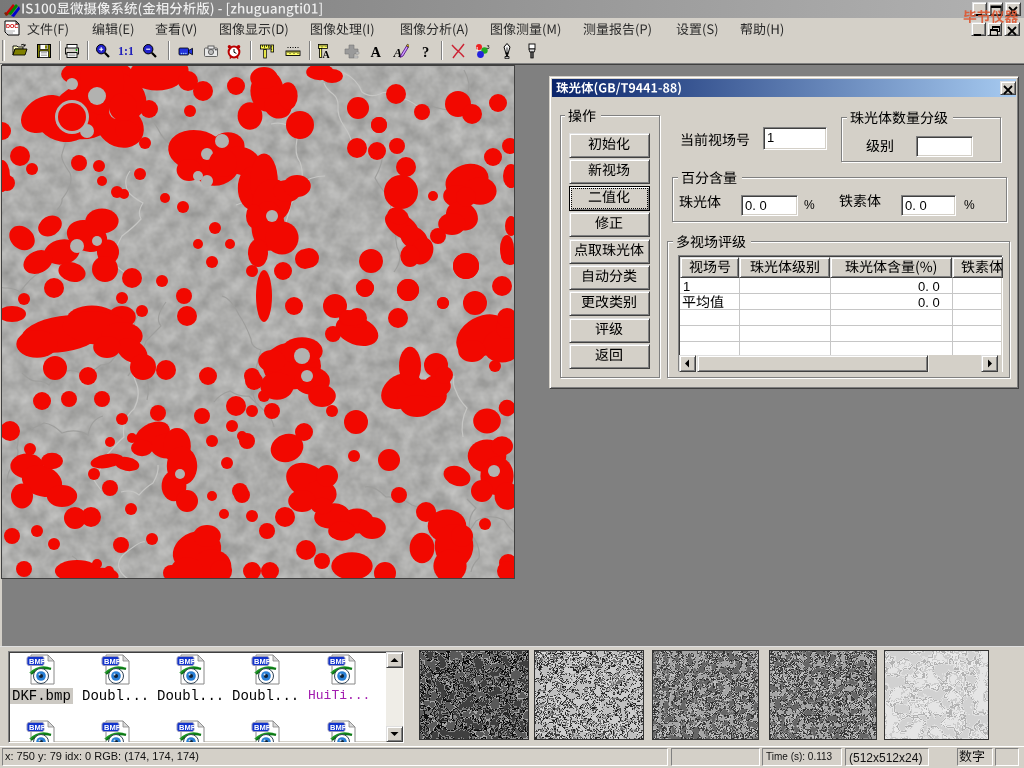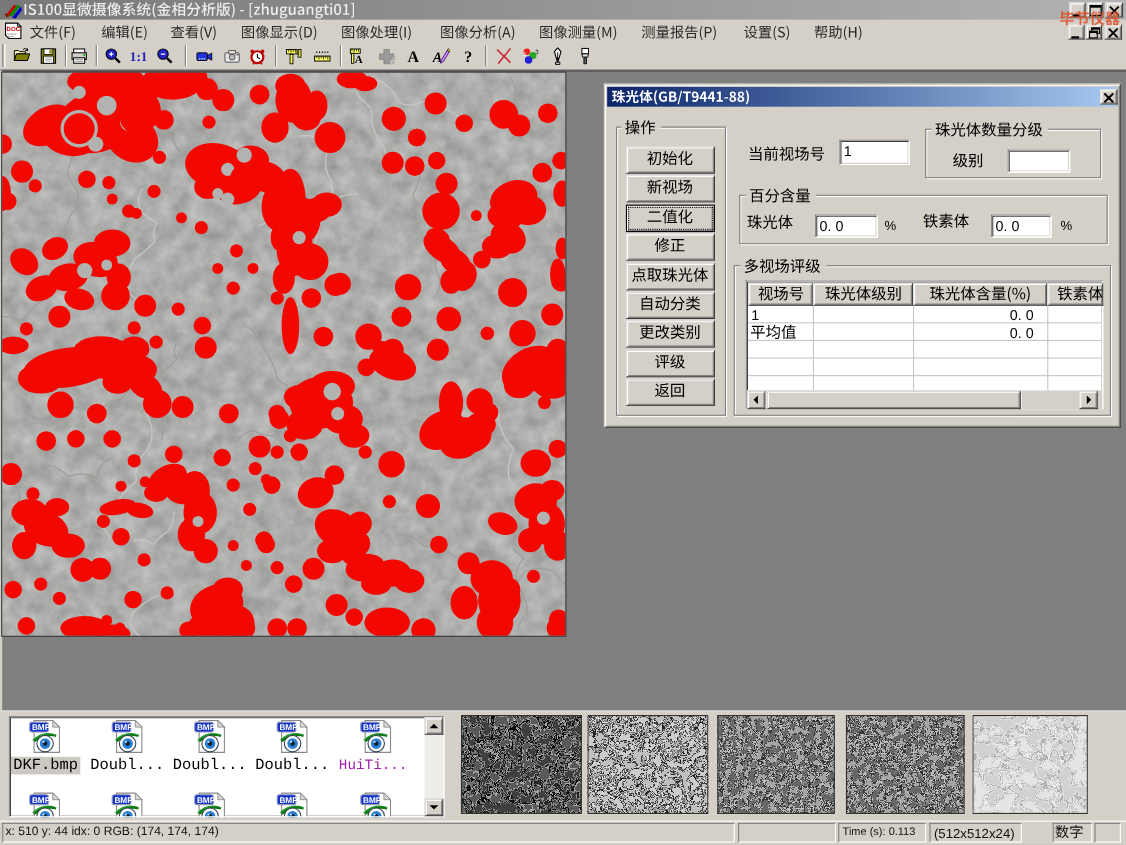--- a/index.html
+++ b/index.html
@@ -855,21 +855,21 @@
           <feFuncG type="discrete" tableValues="0.9 0.8 0.92 0.7 0.88 0.82"></feFuncG>
           <feFuncB type="discrete" tableValues="0.9 0.8 0.92 0.7 0.88 0.82"></feFuncB>
         </feComponentTransfer>
 </filter>
     </defs>
 <rect width="105" height="90" filter="url(#f15)"></rect>
 <rect x="0.5" y="0.5" width="104" height="89" fill="none" stroke="#333"></rect>
 </svg>
 <div class="abs" style="left:0;top:746px;width:1024px;height:22px;background:#d4d0c8;border-top:1px solid #fff"></div>
 <div class="abs sunk" style="left:2px;top:748px;width:666px;height:18px"></div>
-<div class="abs" style="left:5px;top:750px;font-size:11px;color:#111">x: 510 y: 44 idx: 0 RGB: (174, 174, 174)</div>
+<div class="abs" style="left:5px;top:750px;font-size:11px;color:#111">x: 750 y: 79 idx: 0 RGB: (174, 174, 174)</div>
 <div class="abs sunk" style="left:671px;top:748px;width:89px;height:18px"></div>
 <div class="abs sunk" style="left:762px;top:748px;width:80px;height:18px"></div>
 <div class="abs" style="left:766px;top:751px;font-size:10px;color:#111">Time (s): 0.113</div>
 <div class="abs sunk" style="left:845px;top:748px;width:84px;height:18px"></div>
 <div class="abs" style="left:849px;top:750.5px;font-size:12px;color:#111">(512x512x24)</div>
 <div class="abs sunk" style="left:957px;top:748px;width:36px;height:18px"></div>
 <svg width="28" height="17" viewBox="0 -13 28 17" style="position:absolute;left:959px;top:748.2px;overflow:visible">
     <path d="M0.9 -4.2H5.9V-3.4H0.9ZM0.6 -8.5H6.9V-7.7H0.6ZM5.8 -10.7 6.6 -10.3Q6.3 -9.9 6.0 -9.4Q5.7 -9.0 5.4 -8.6L4.8 -8.9Q4.9 -9.2 5.1 -9.5Q5.3 -9.8 5.5 -10.1Q5.6 -10.4 5.8 -10.7ZM3.3 -10.9H4.2V-5.2H3.3ZM1.1 -10.3 1.9 -10.6Q2.1 -10.2 2.4 -9.7Q2.6 -9.3 2.7 -8.9L2.0 -8.6Q1.9 -8.9 1.6 -9.4Q1.4 -9.9 1.1 -10.3ZM3.4 -8.2 4.0 -7.8Q3.7 -7.2 3.2 -6.7Q2.7 -6.1 2.2 -5.7Q1.6 -5.2 1.0 -4.9Q1.0 -5.1 0.8 -5.3Q0.7 -5.5 0.5 -5.7Q1.1 -5.9 1.6 -6.3Q2.1 -6.7 2.6 -7.2Q3.1 -7.7 3.4 -8.2ZM4.1 -7.9Q4.3 -7.8 4.6 -7.6Q5.0 -7.4 5.4 -7.1Q5.8 -6.9 6.1 -6.7Q6.4 -6.5 6.5 -6.4L6.0 -5.7Q5.8 -5.8 5.5 -6.1Q5.2 -6.3 4.9 -6.6Q4.5 -6.9 4.2 -7.1Q3.8 -7.3 3.6 -7.5ZM8.0 -8.4H12.3V-7.5H8.0ZM8.2 -10.8 9.1 -10.7Q8.9 -9.4 8.6 -8.3Q8.3 -7.1 7.9 -6.1Q7.5 -5.1 7.0 -4.4Q6.9 -4.5 6.8 -4.6Q6.7 -4.7 6.5 -4.8Q6.4 -4.9 6.3 -5.0Q6.8 -5.7 7.1 -6.6Q7.5 -7.5 7.8 -8.6Q8.0 -9.7 8.2 -10.8ZM10.6 -7.9 11.5 -7.8Q11.2 -5.6 10.6 -3.9Q10.0 -2.2 9.0 -1.0Q8.0 0.2 6.4 1.1Q6.4 1.0 6.3 0.8Q6.2 0.7 6.1 0.5Q6.0 0.4 5.9 0.3Q7.4 -0.4 8.3 -1.6Q9.3 -2.7 9.8 -4.3Q10.3 -5.8 10.6 -7.9ZM8.4 -7.6Q8.7 -5.8 9.2 -4.3Q9.8 -2.8 10.6 -1.6Q11.5 -0.5 12.6 0.2Q12.5 0.3 12.3 0.5Q12.1 0.7 12.0 0.9Q10.8 0.2 9.9 -1.1Q9.0 -2.3 8.5 -3.9Q7.9 -5.5 7.6 -7.4ZM1.4 -2.0 2.0 -2.6Q2.7 -2.3 3.5 -2.0Q4.2 -1.6 4.9 -1.2Q5.5 -0.9 6.0 -0.6L5.4 0.1Q4.9 -0.2 4.3 -0.6Q3.6 -1.0 2.9 -1.4Q2.1 -1.7 1.4 -2.0ZM5.6 -4.2H5.7L5.9 -4.2L6.4 -4.0Q6.0 -2.6 5.2 -1.6Q4.4 -0.6 3.3 -0.0Q2.2 0.6 1.0 0.9Q0.9 0.8 0.8 0.5Q0.7 0.3 0.5 0.2Q1.7 -0.1 2.7 -0.6Q3.7 -1.2 4.5 -2.0Q5.2 -2.9 5.6 -4.1ZM1.4 -2.0Q1.7 -2.4 2.0 -2.9Q2.3 -3.4 2.6 -4.0Q2.8 -4.5 3.0 -5.0L3.9 -4.9Q3.7 -4.3 3.4 -3.8Q3.1 -3.2 2.9 -2.7Q2.6 -2.2 2.3 -1.8Z M16.0 -7.2H22.3V-6.2H16.0ZM13.9 -3.9H25.1V-3.0H13.9ZM19.0 -4.7H20.0V-0.2Q20.0 0.3 19.9 0.5Q19.7 0.7 19.4 0.9Q19.1 1.0 18.5 1.0Q18.0 1.0 17.2 1.0Q17.1 0.9 17.1 0.7Q17.0 0.5 16.9 0.4Q16.8 0.2 16.7 0.1Q17.2 0.1 17.6 0.1Q18.0 0.1 18.3 0.1Q18.6 0.1 18.7 0.1Q18.9 0.1 18.9 0.0Q19.0 -0.0 19.0 -0.2ZM22.0 -7.2H22.2L22.5 -7.2L23.1 -6.7Q22.7 -6.2 22.1 -5.8Q21.5 -5.3 20.8 -4.9Q20.2 -4.4 19.5 -4.1Q19.4 -4.3 19.3 -4.4Q19.1 -4.6 19.0 -4.7Q19.5 -5.0 20.1 -5.4Q20.7 -5.7 21.2 -6.2Q21.7 -6.6 22.0 -7.0ZM14.0 -9.6H25.0V-6.9H24.0V-8.6H15.0V-6.9H14.0ZM18.5 -10.7 19.5 -11.0Q19.7 -10.7 20.0 -10.2Q20.3 -9.8 20.4 -9.4L19.4 -9.1Q19.3 -9.4 19.0 -9.9Q18.8 -10.3 18.5 -10.7Z" fill="#111"></path>
   </svg>
 <div class="abs sunk" style="left:995px;top:748px;width:24px;height:18px"></div>

